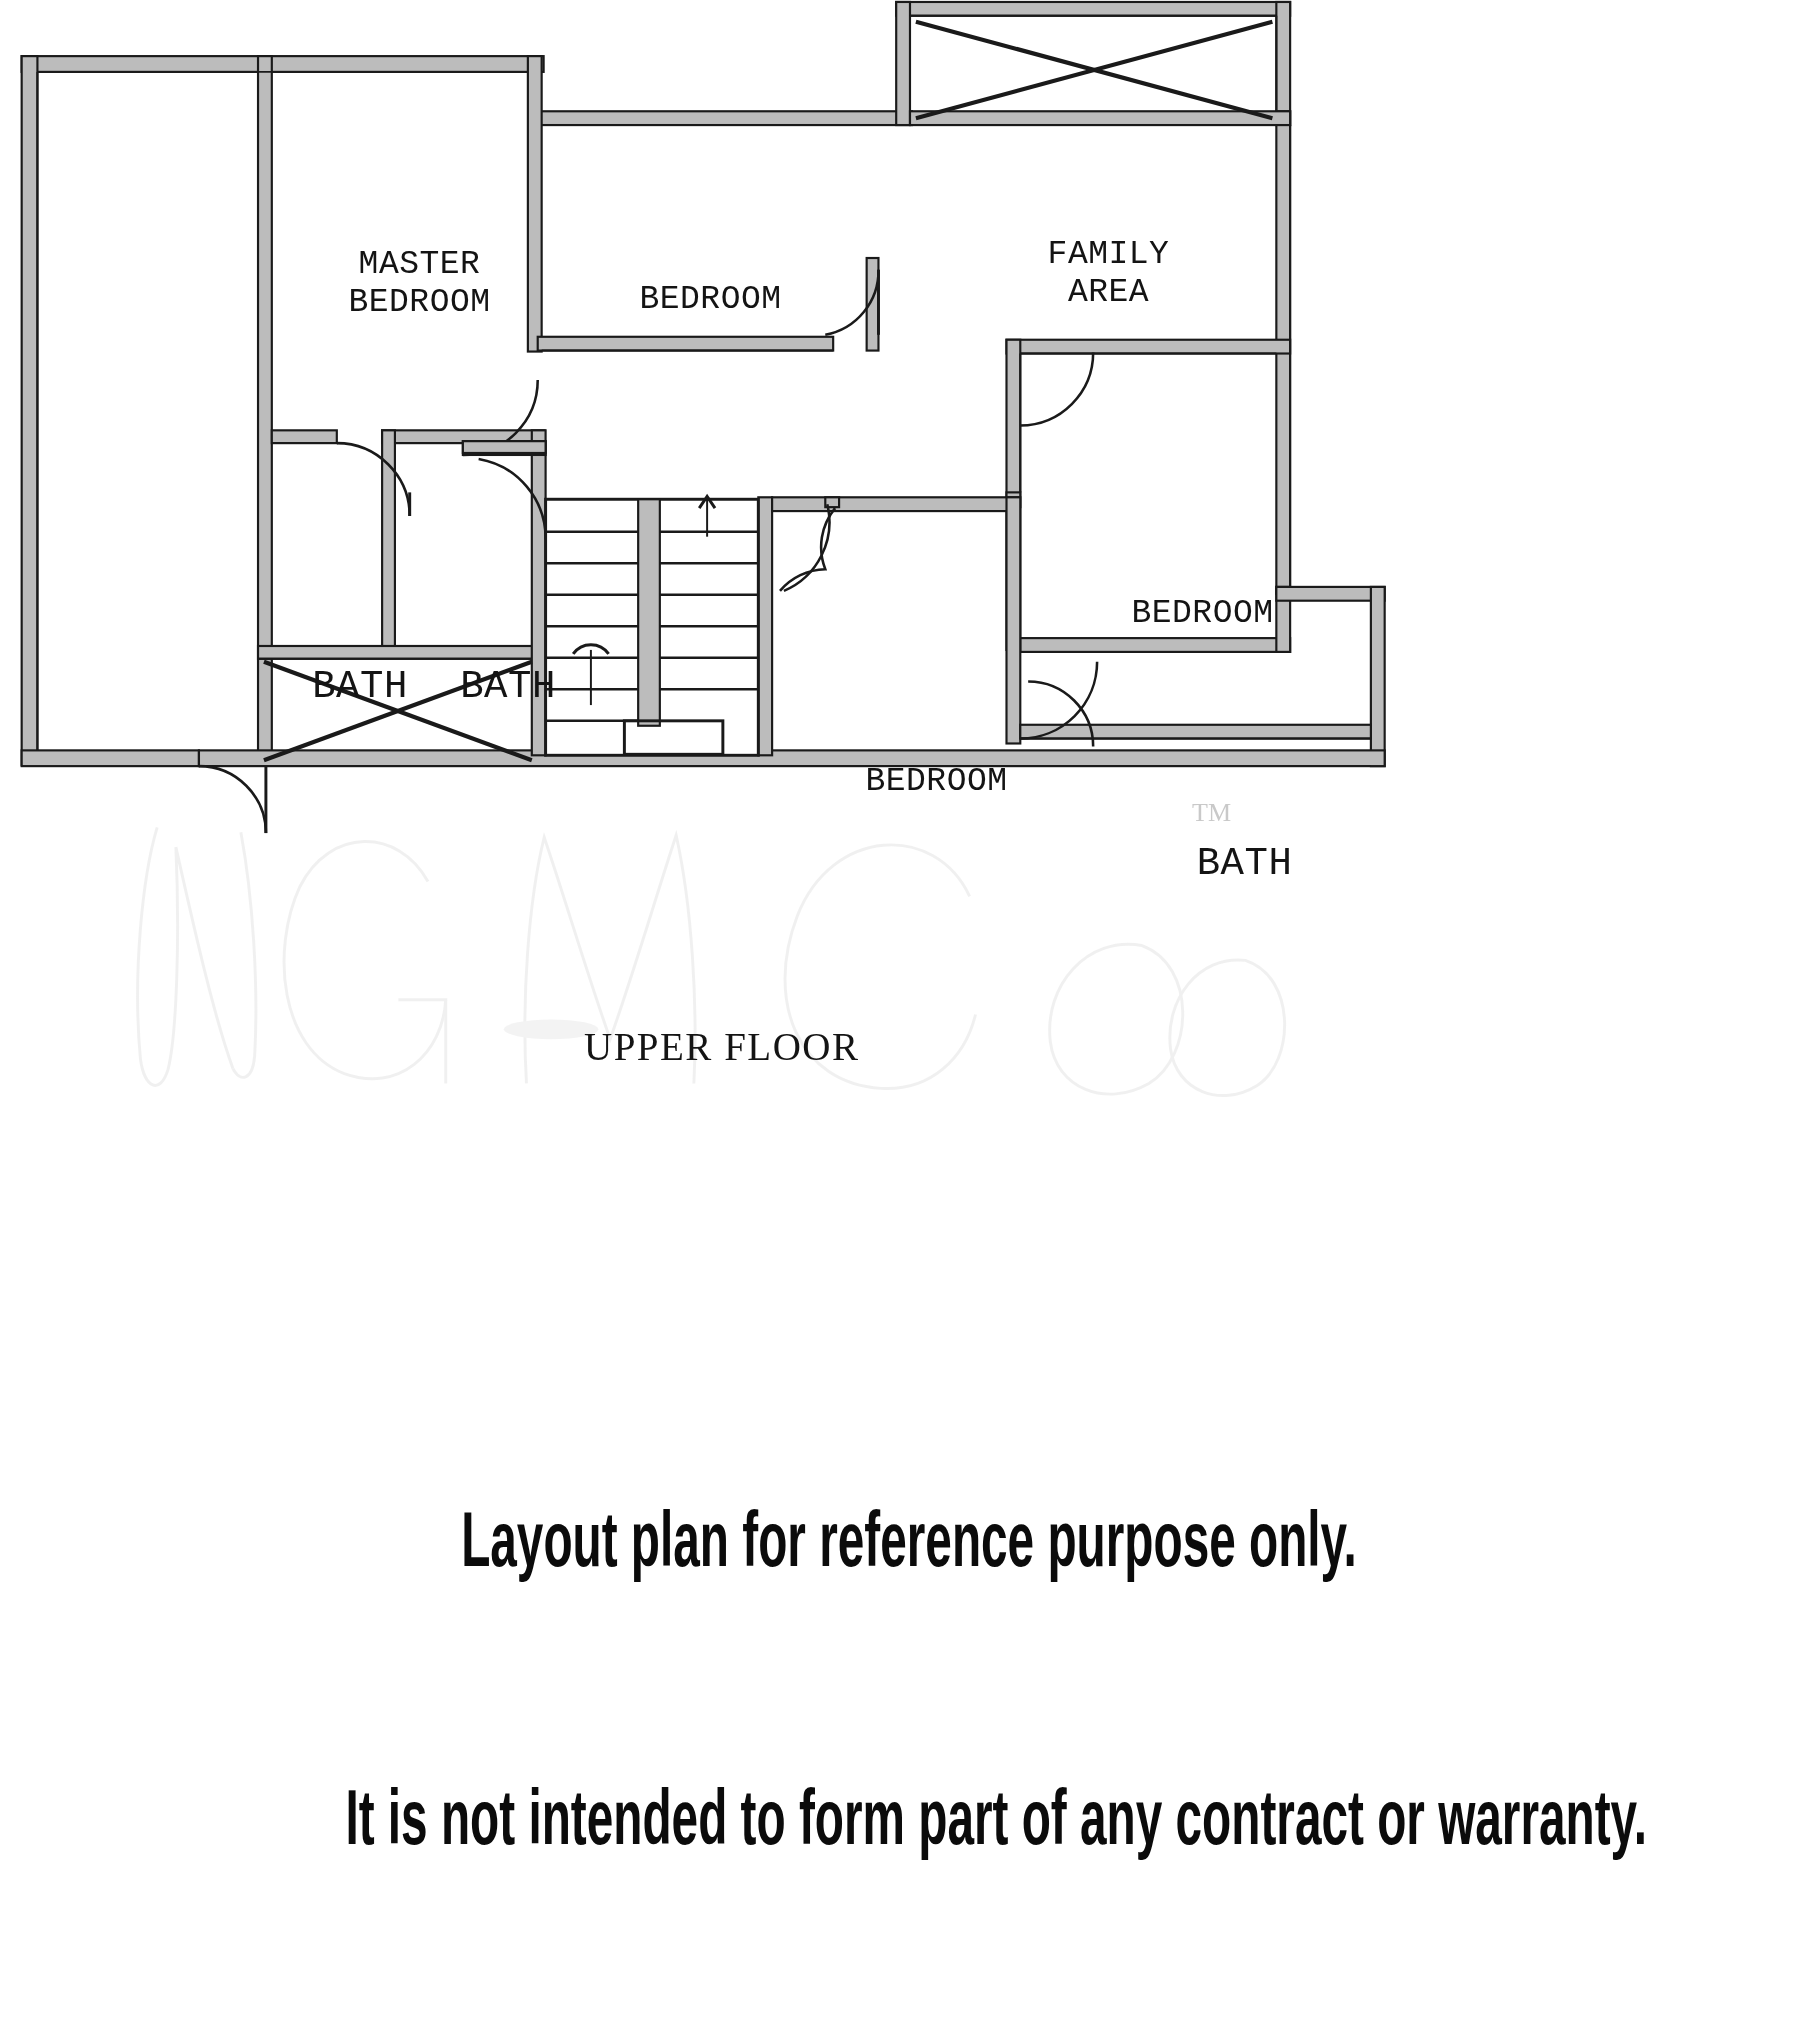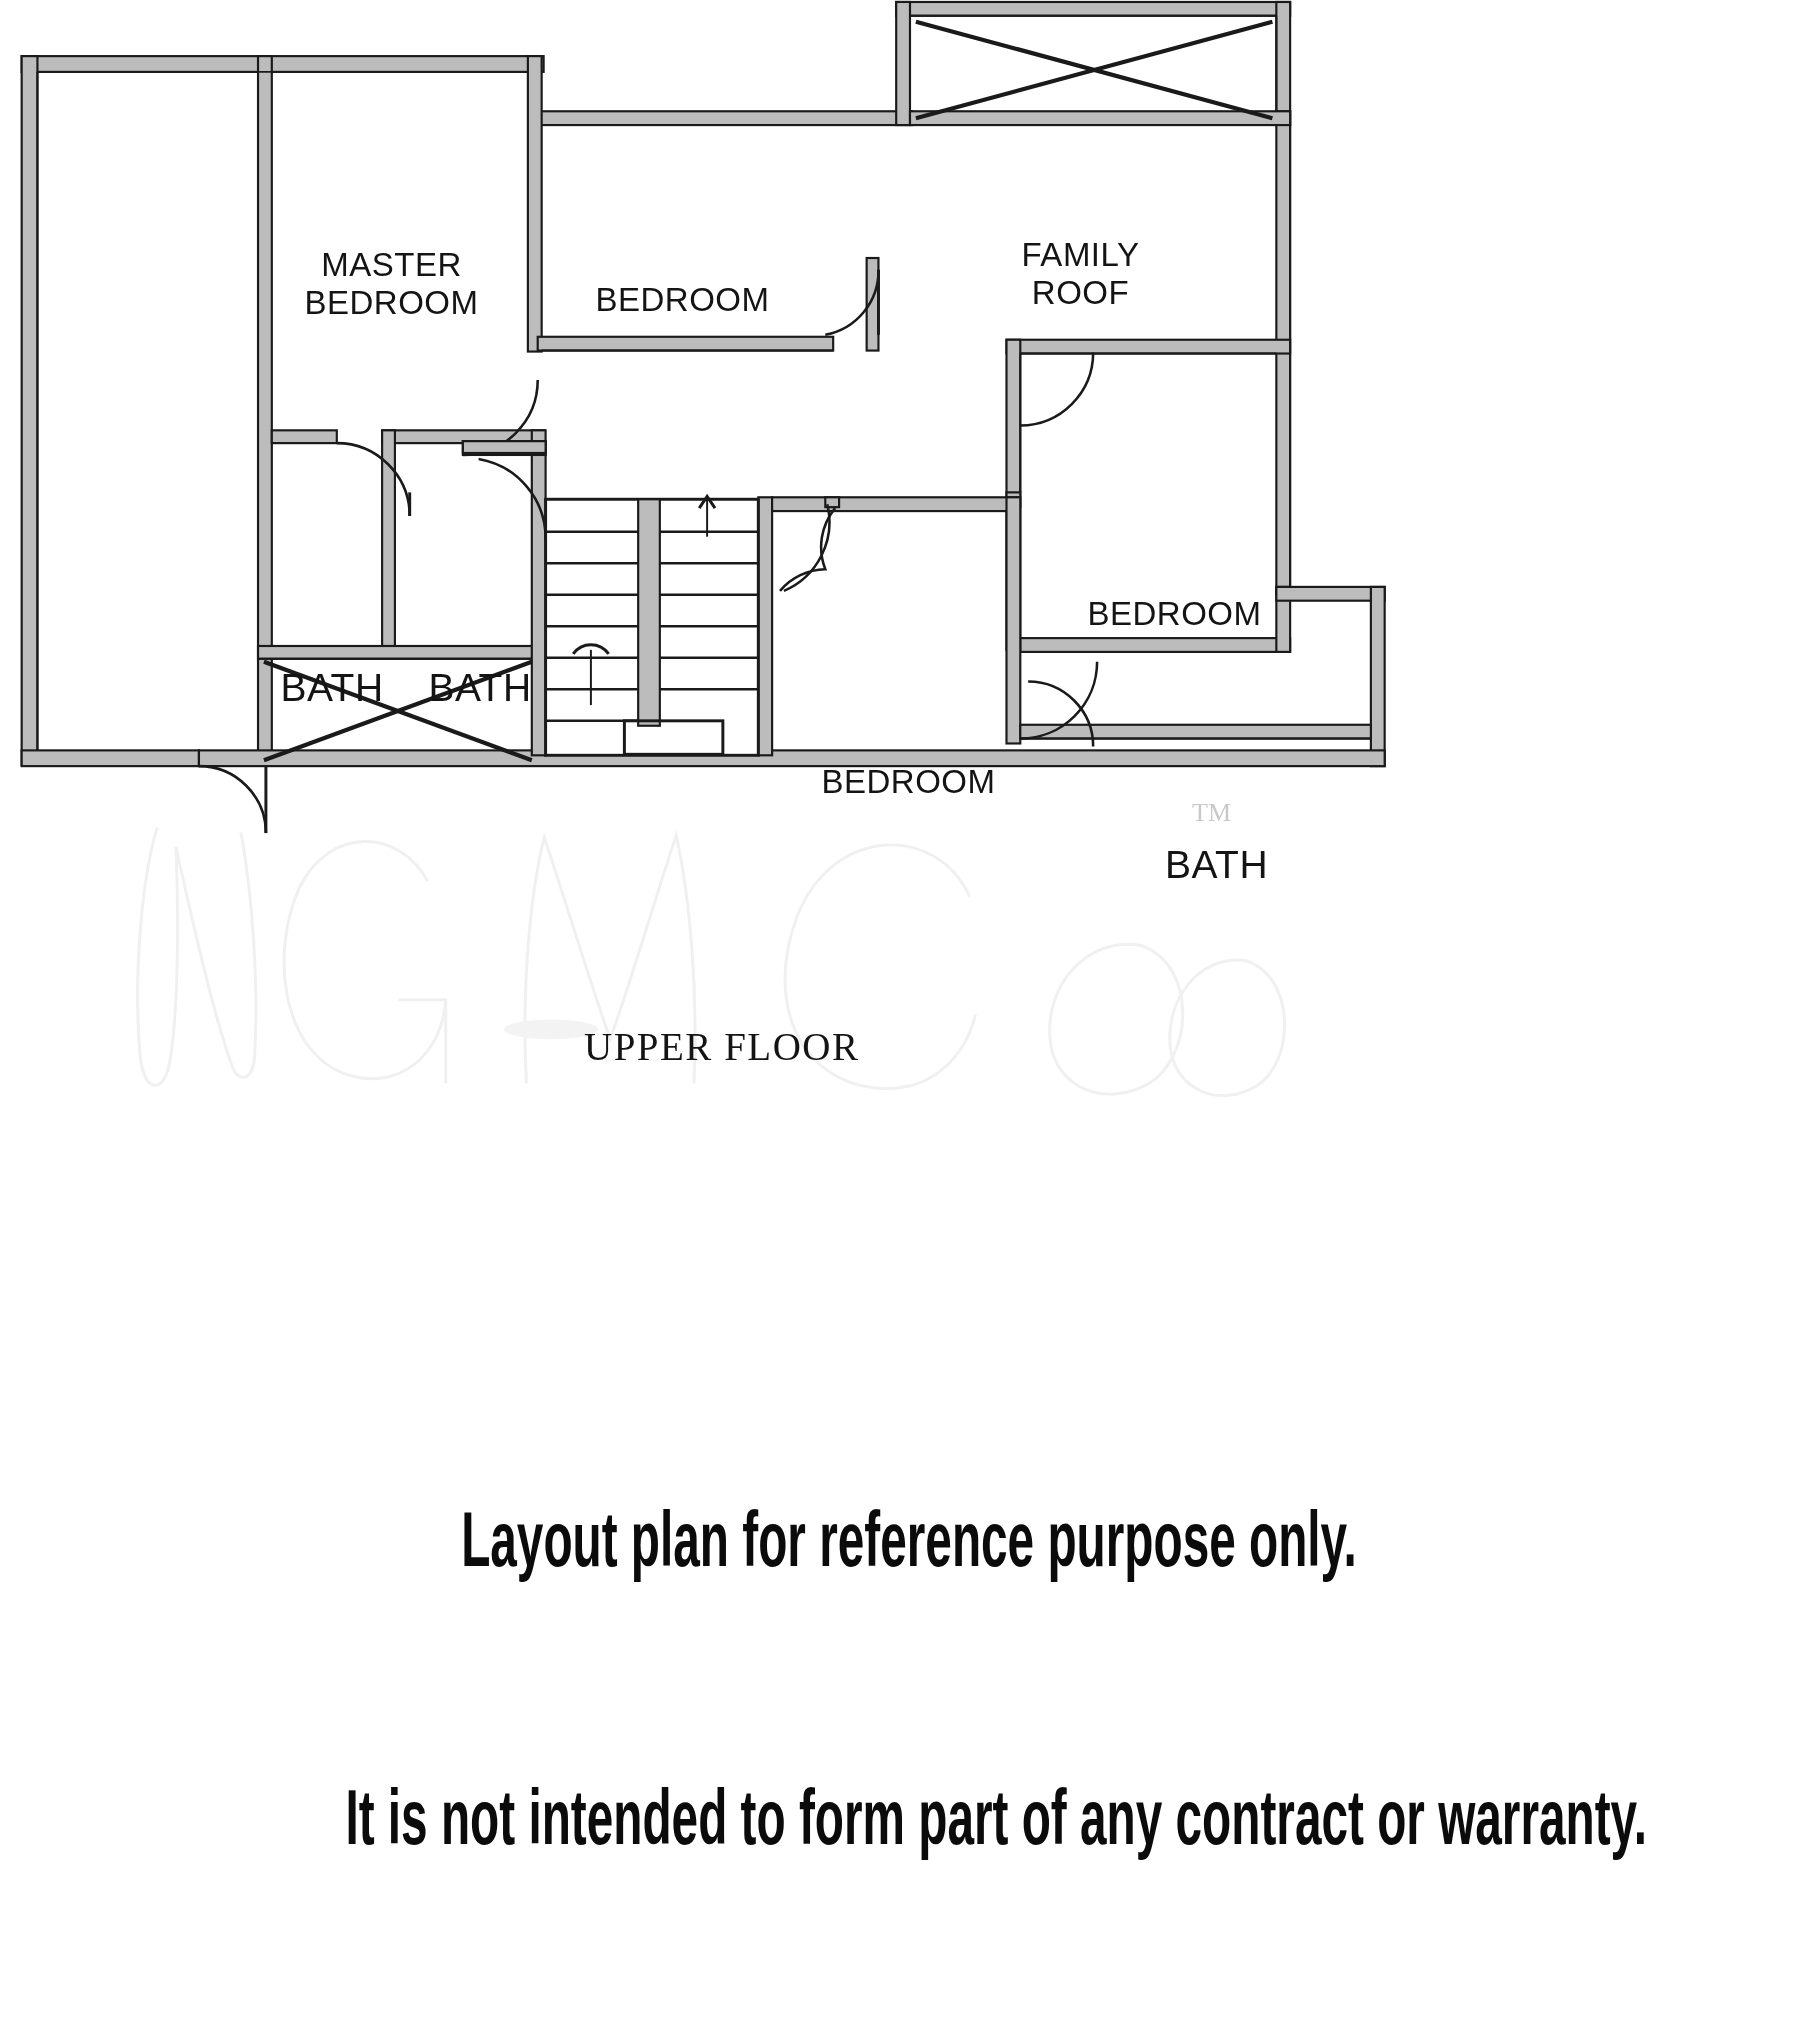--- a/index.html
+++ b/index.html
@@ -11,27 +11,28 @@
     overflow:hidden;
   }
   #plan-wrap{
     position:absolute;left:0;top:0;width:1818px;height:1162px;
   }
   svg.planvec{position:absolute;left:0;top:0;width:1818px;height:1162px;}
 
   .room-label{
     position:absolute;
     text-align:center;
-    font-family:Liberation Sans, sans-serif;
+    font-family:Liberation Mono, monospace;
     color:#141414;
     letter-spacing:0.5px;
     line-height:1.16;
     white-space:pre-line;
     font-size:33px;
     pointer-events:none;
+    padding-left:28px;
   }
   .rl-sm{font-size:39px;}
   .floor-caption{
     position:absolute;
     font-family:"Liberation Serif", serif;
     font-size:39px;
     letter-spacing:1.5px;
     color:#141414;
   }
   .tm-mark{
@@ -236,21 +237,21 @@
     <path class="wl" d="M710 516 L718 504 L726 516" stroke-width="2.4"></path>
   </svg>
 
 
   <div class="room-label" style="left:261px;top:246px;width:261px;">MASTER
 BEDROOM</div>
 
   <div class="room-label" style="left:552px;top:281px;width:261px;">BEDROOM</div>
 
   <div class="room-label" style="left:965px;top:236px;width:231px;">FAMILY
-ROOF</div>
+AREA</div>
 
   <div class="room-label rl-sm" style="left:268px;top:665px;width:128px;">BATH</div>
 
   <div class="room-label rl-sm" style="left:416px;top:665px;width:128px;">BATH</div>
 
   <div class="room-label" style="left:1044px;top:595px;width:261px;">BEDROOM</div>
 
   <div class="room-label" style="left:778px;top:763px;width:261px;">BEDROOM</div>
 
   <div class="room-label rl-sm" style="left:1118px;top:842px;width:197px;">BATH</div>

